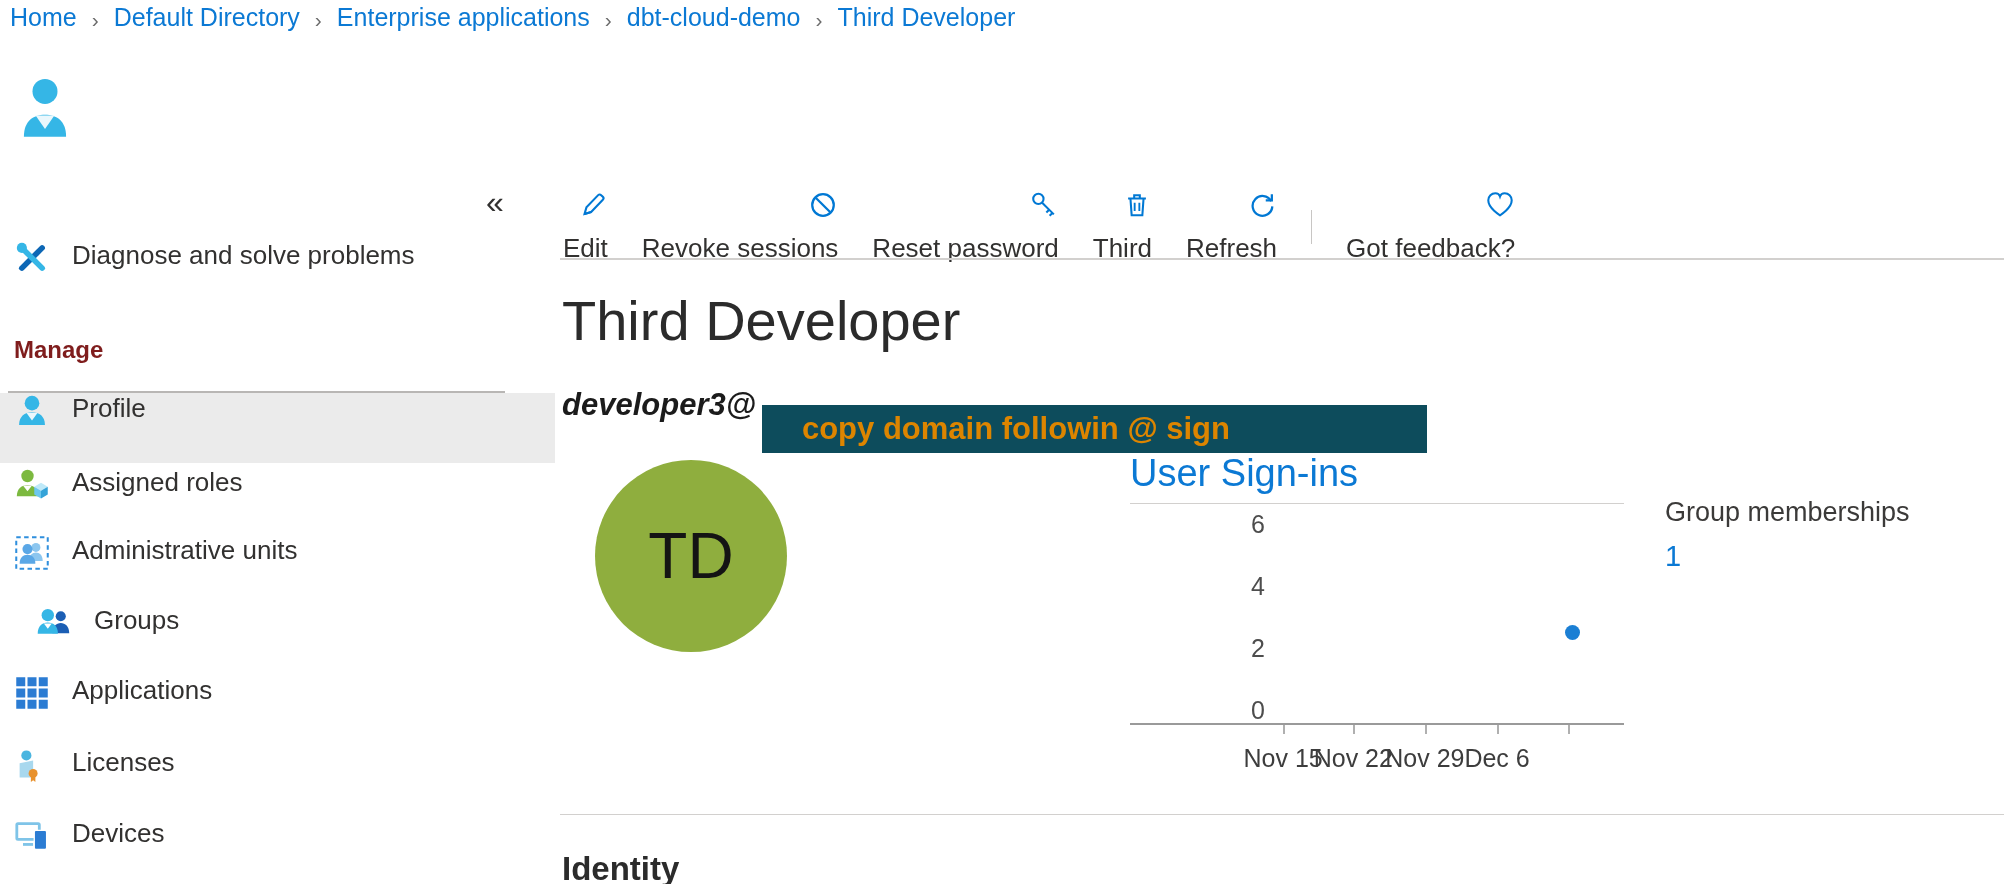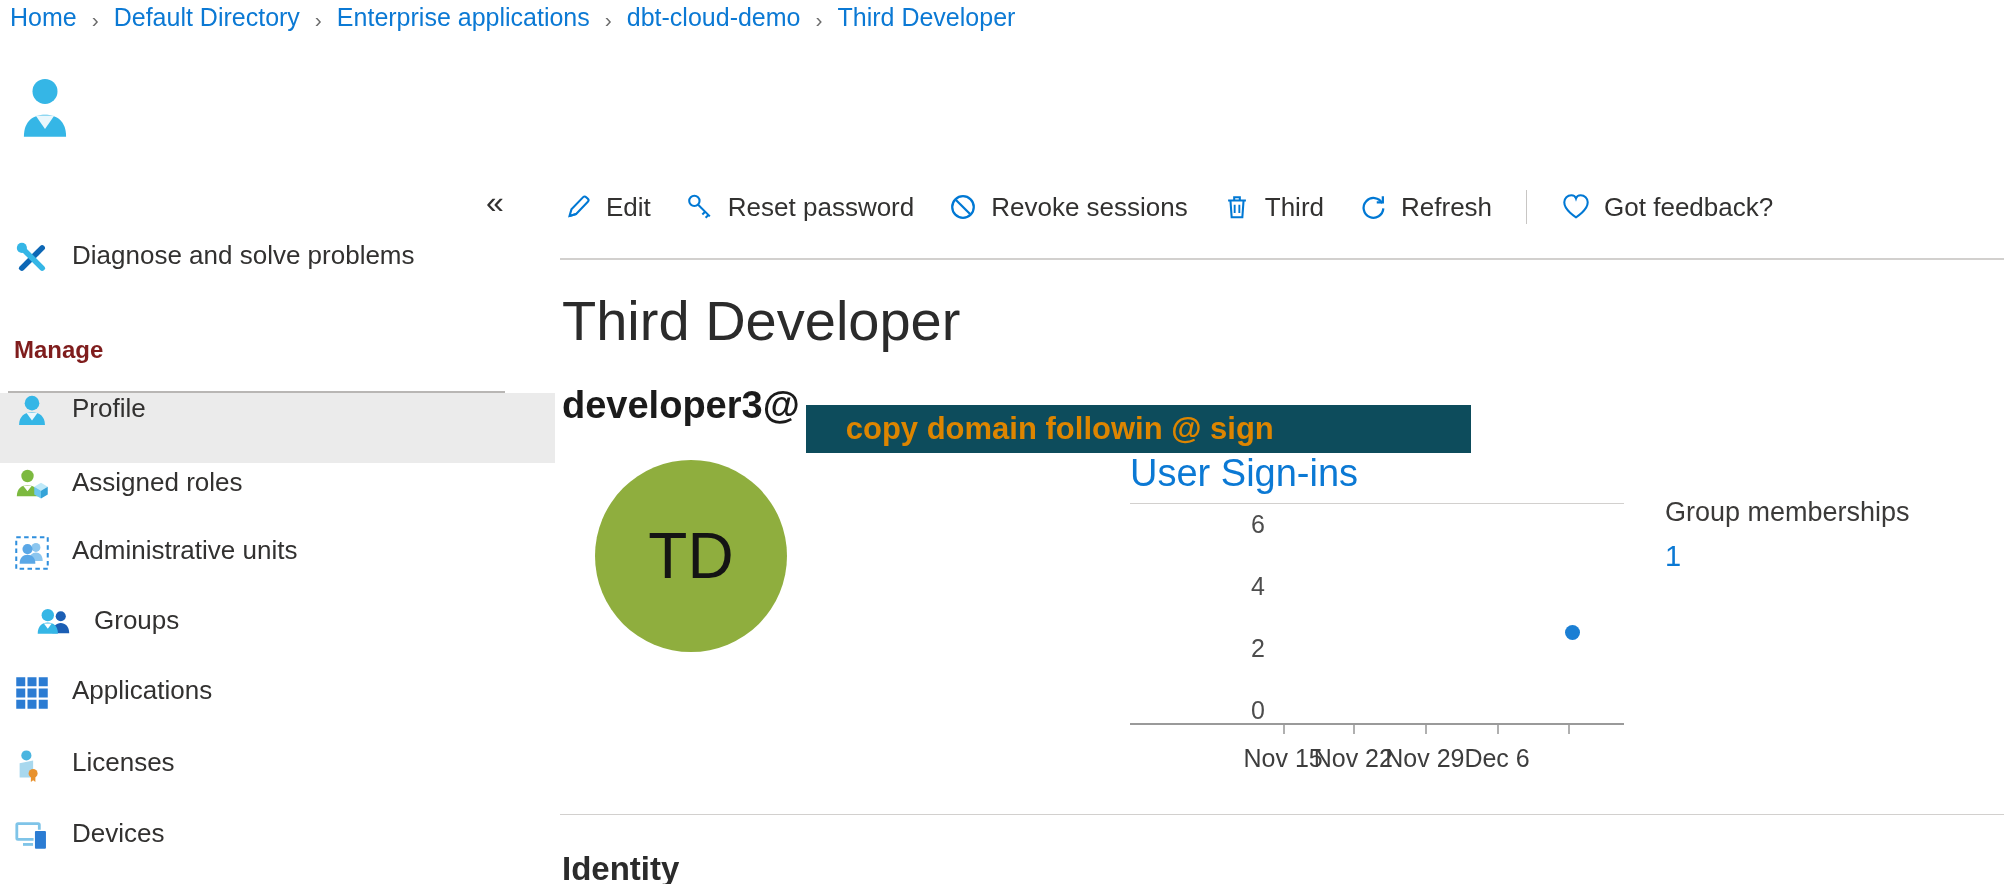--- a/index.html
+++ b/index.html
@@ -24,29 +24,29 @@
   .collapse-btn { position:absolute; left:486px; top:184px; font-size:32px; color:#323130; cursor:pointer; }
   .side-item { position:absolute; left:0; width:555px; height:70px; display:flex; align-items:flex-start;
                gap:22px; padding-left:14px; font-size:26px; color:#323130; cursor:pointer; }
   .side-item svg { width:36px; height:36px; flex:none; }
   .side-item.selected { background:#ebebeb; }
   .side-section { position:absolute; left:14px; font-size:24px; font-weight:700; color:#7f1d1d; }
   .side-divider { position:absolute; left:8px; width:497px; height:2px; background:#b8b6b4; }
 
   
   .toolbar { position:absolute; left:563px; top:190px; display:flex; align-items:center; gap:34px; font-size:26px; }
-  .tb-btn { display:flex; align-items:flex-start; gap:13px; cursor:pointer; color:#323130; white-space:nowrap; }
+  .tb-btn { display:flex; align-items:flex-end; gap:13px; cursor:pointer; color:#323130; white-space:nowrap;flex-direction:column; }
   .tb-btn svg { width:30px; height:30px; }
   .tb-divider { width:1px; height:34px; background:#c8c6c4; }
   .toolbar-rule { position:absolute; left:560px; top:258px; width:1444px; height:2px; background:#d2d0ce; }
 
   
   .display-name { position:absolute; left:562px; top:288px; font-size:56px; font-weight:400; color:#2b2b2b; }
   .email-row { position:absolute; left:562px; top:381px; height:48px; display:flex; align-items:center; }
-  .email-prefix { font-size:38px; font-weight:700; color:#1b1b1b; }
+  .email-prefix { font-size:31px; font-weight:700; color:#1b1b1b;font-style:italic; }
   .redaction { margin-left:6px; width:665px; height:48px; line-height:48px;
                font-size:31px; font-weight:700; padding-left:40px; white-space:nowrap; overflow:hidden; }
   .avatar { position:absolute; left:595px; top:460px; width:192px; height:192px; border-radius:50%;
             display:flex; align-items:center; justify-content:center; font-size:64px; color:#141414; }
 
   
   .chart { position:absolute; left:1130px; top:452px; width:494px; }
   .chart-title { display:inline-block; font-size:38px; color:#0b79d4; cursor:pointer; }
   .chart-title-rule { width:494px; height:1px; background:#d2d0ce; margin-top:8px; }
   .chart-plot { position:relative; width:494px; height:310px; }
@@ -186,32 +186,32 @@
 <div class="toolbar">
   <div class="tb-btn">
     <svg viewBox="0 0 32 32">
       <path d="M7 25.5 l2-7 L21.5 5.5 c1-1 2.2-1 3.2 0 l1.8 1.8 c1 1 1 2.2 0 3.2 L14 23.5 Z" fill="none" stroke="#0078d4" stroke-width="2.2"></path>
       <path d="M7 25.5 l7-2" stroke="#0078d4" stroke-width="2.2"></path>
     </svg>
     <span>Edit</span>
   </div>
   <div class="tb-btn">
     <svg viewBox="0 0 32 32">
+      <circle cx="16" cy="16" r="11.5" fill="none" stroke="#0078d4" stroke-width="2.4"></circle>
+      <path d="M8.5 8.5 L23.5 23.5" stroke="#0078d4" stroke-width="2.4"></path>
+    </svg>
+    <span>Revoke sessions</span>
+  </div>
+  <div class="tb-btn">
+    <svg viewBox="0 0 32 32">
       <circle cx="10" cy="9.5" r="5.5" fill="none" stroke="#0078d4" stroke-width="2.2"></circle>
       <path d="M14 13.5 L26.5 26" stroke="#0078d4" stroke-width="2.2"></path>
       <path d="M21.5 21 l-3 3 M25 24.5 l-3 3" stroke="#0078d4" stroke-width="2.2"></path>
     </svg>
     <span>Reset password</span>
-  </div>
-  <div class="tb-btn">
-    <svg viewBox="0 0 32 32">
-      <circle cx="16" cy="16" r="11.5" fill="none" stroke="#0078d4" stroke-width="2.4"></circle>
-      <path d="M8.5 8.5 L23.5 23.5" stroke="#0078d4" stroke-width="2.4"></path>
-    </svg>
-    <span>Revoke sessions</span>
   </div>
   <div class="tb-btn">
     <svg viewBox="0 0 32 32">
       <path d="M6.5 9 h19 M13 9 V5.5 h6 V9" fill="none" stroke="#0078d4" stroke-width="2.2"></path>
       <path d="M9 9 l1.3 18 h11.4 L23 9" fill="none" stroke="#0078d4" stroke-width="2.2"></path>
       <path d="M13.5 13.5 v9 M18.5 13.5 v9" stroke="#0078d4" stroke-width="2"></path>
     </svg>
     <span>Third</span>
   </div>
   <div class="tb-btn">

